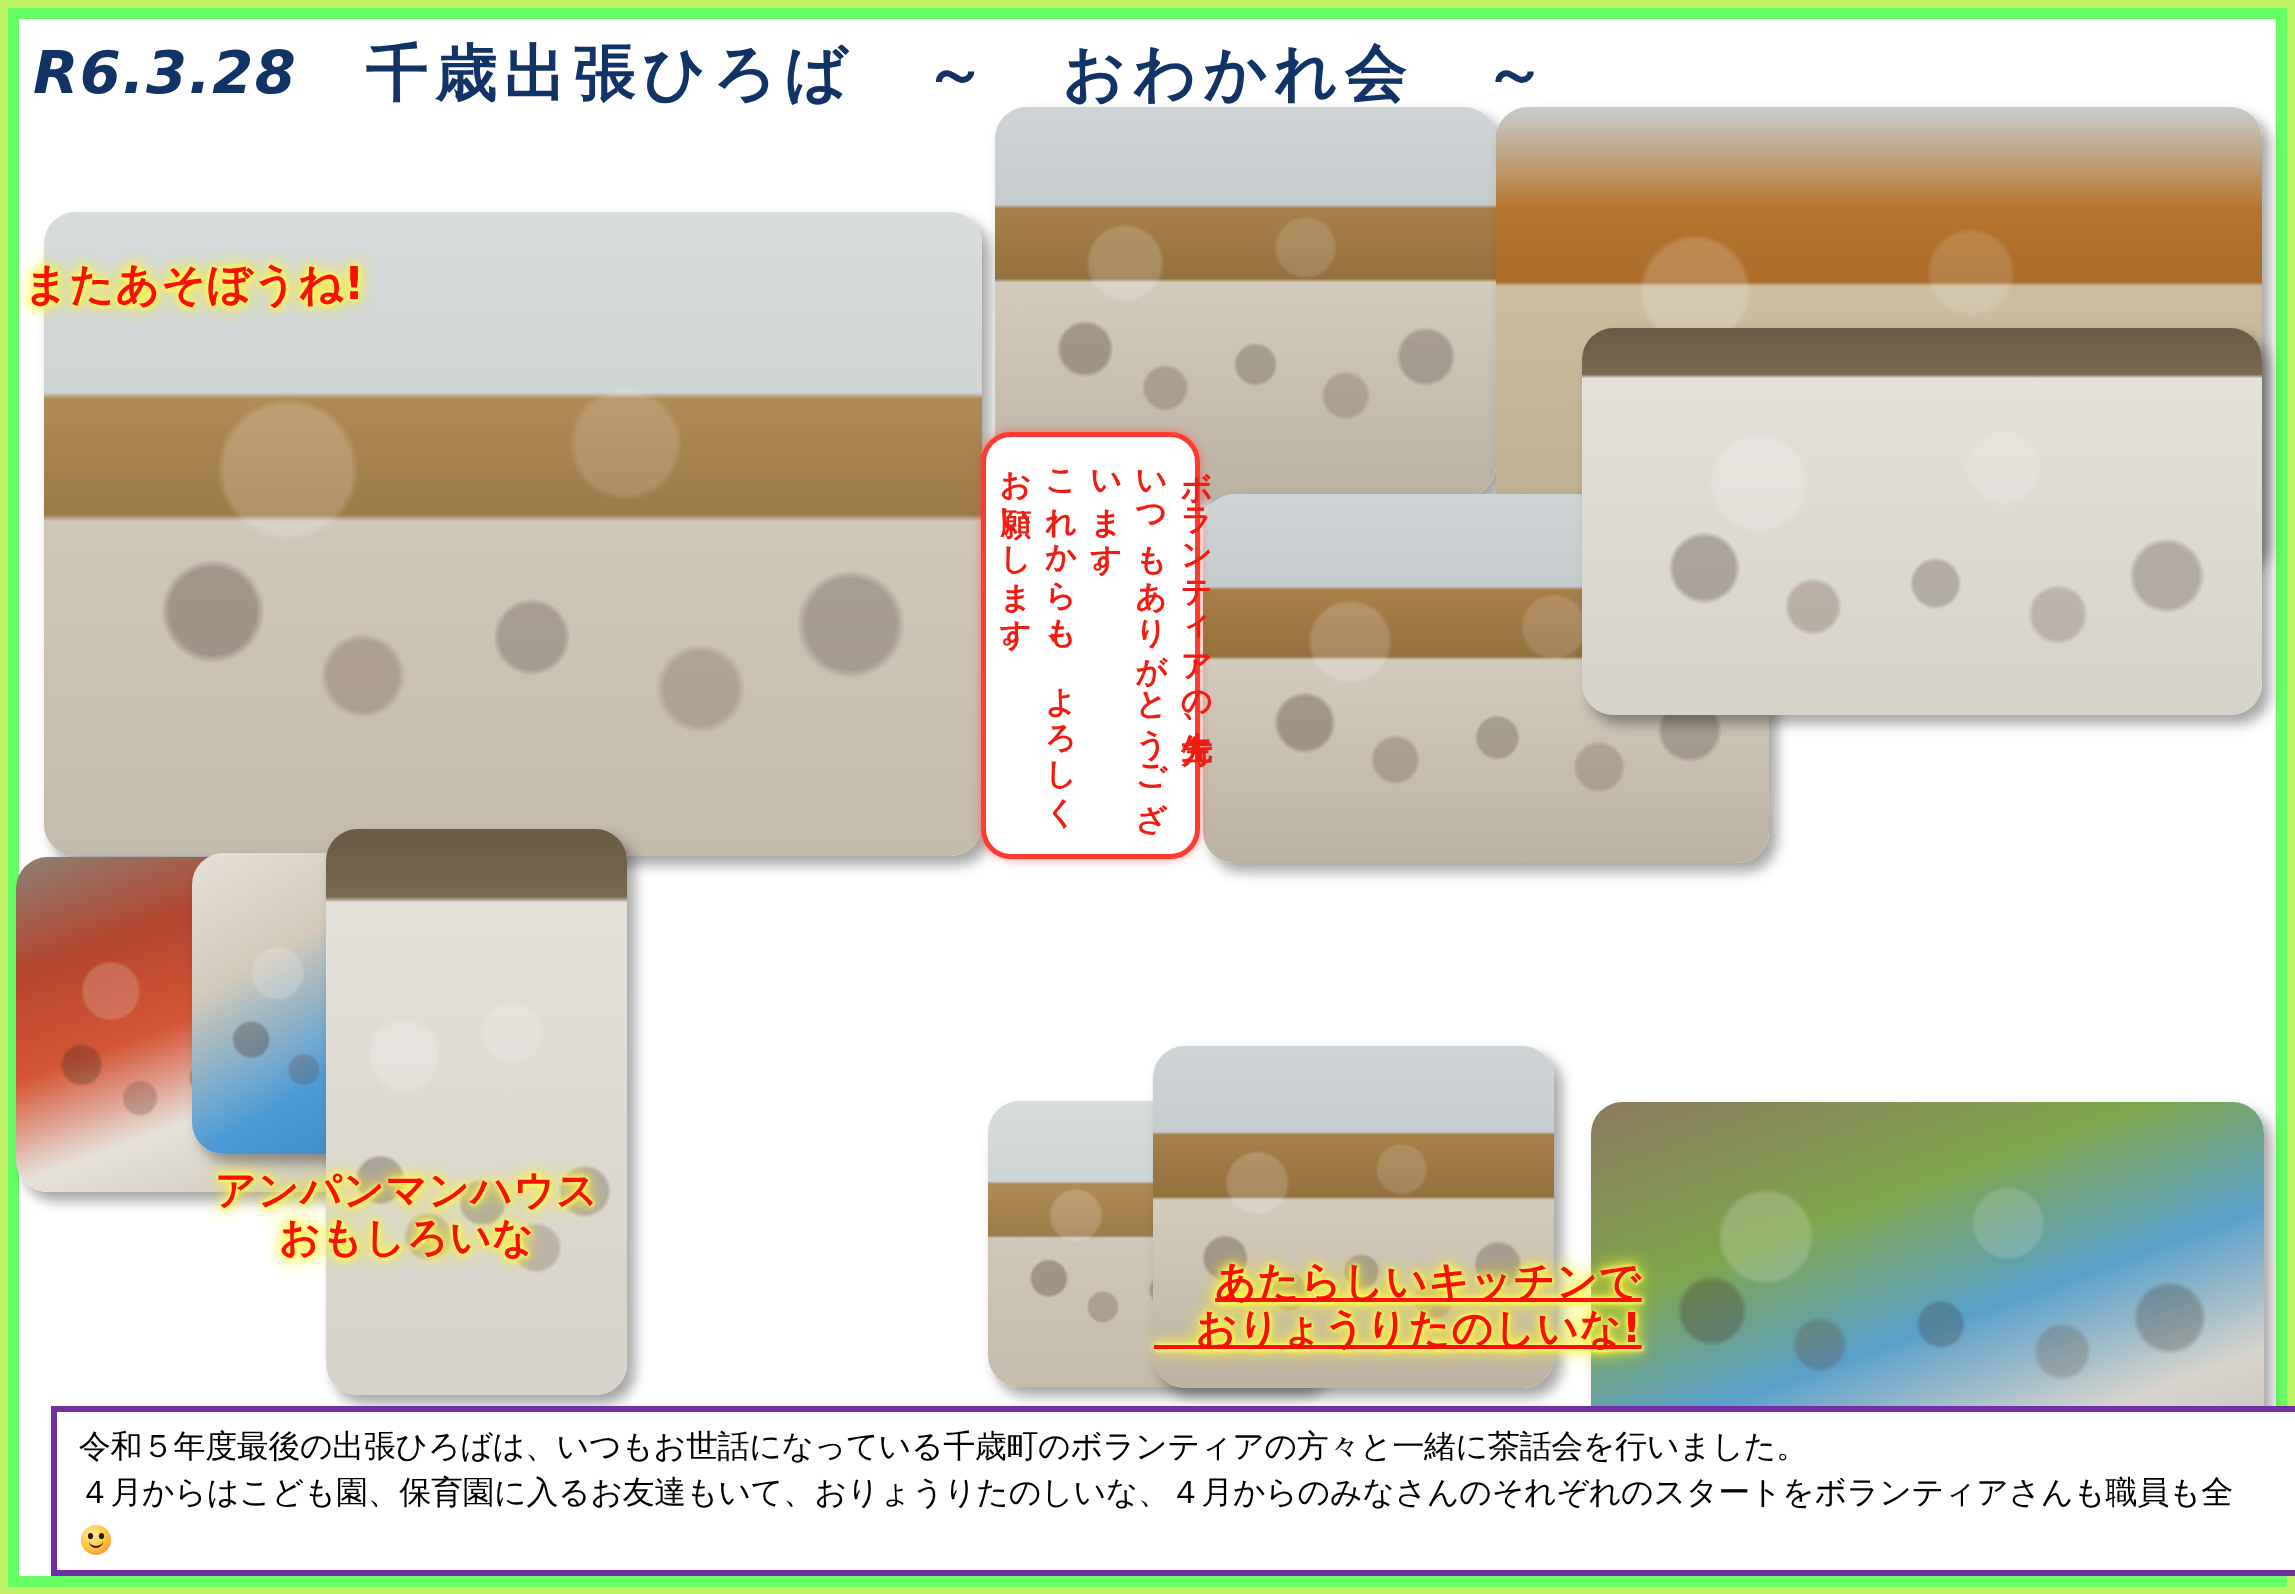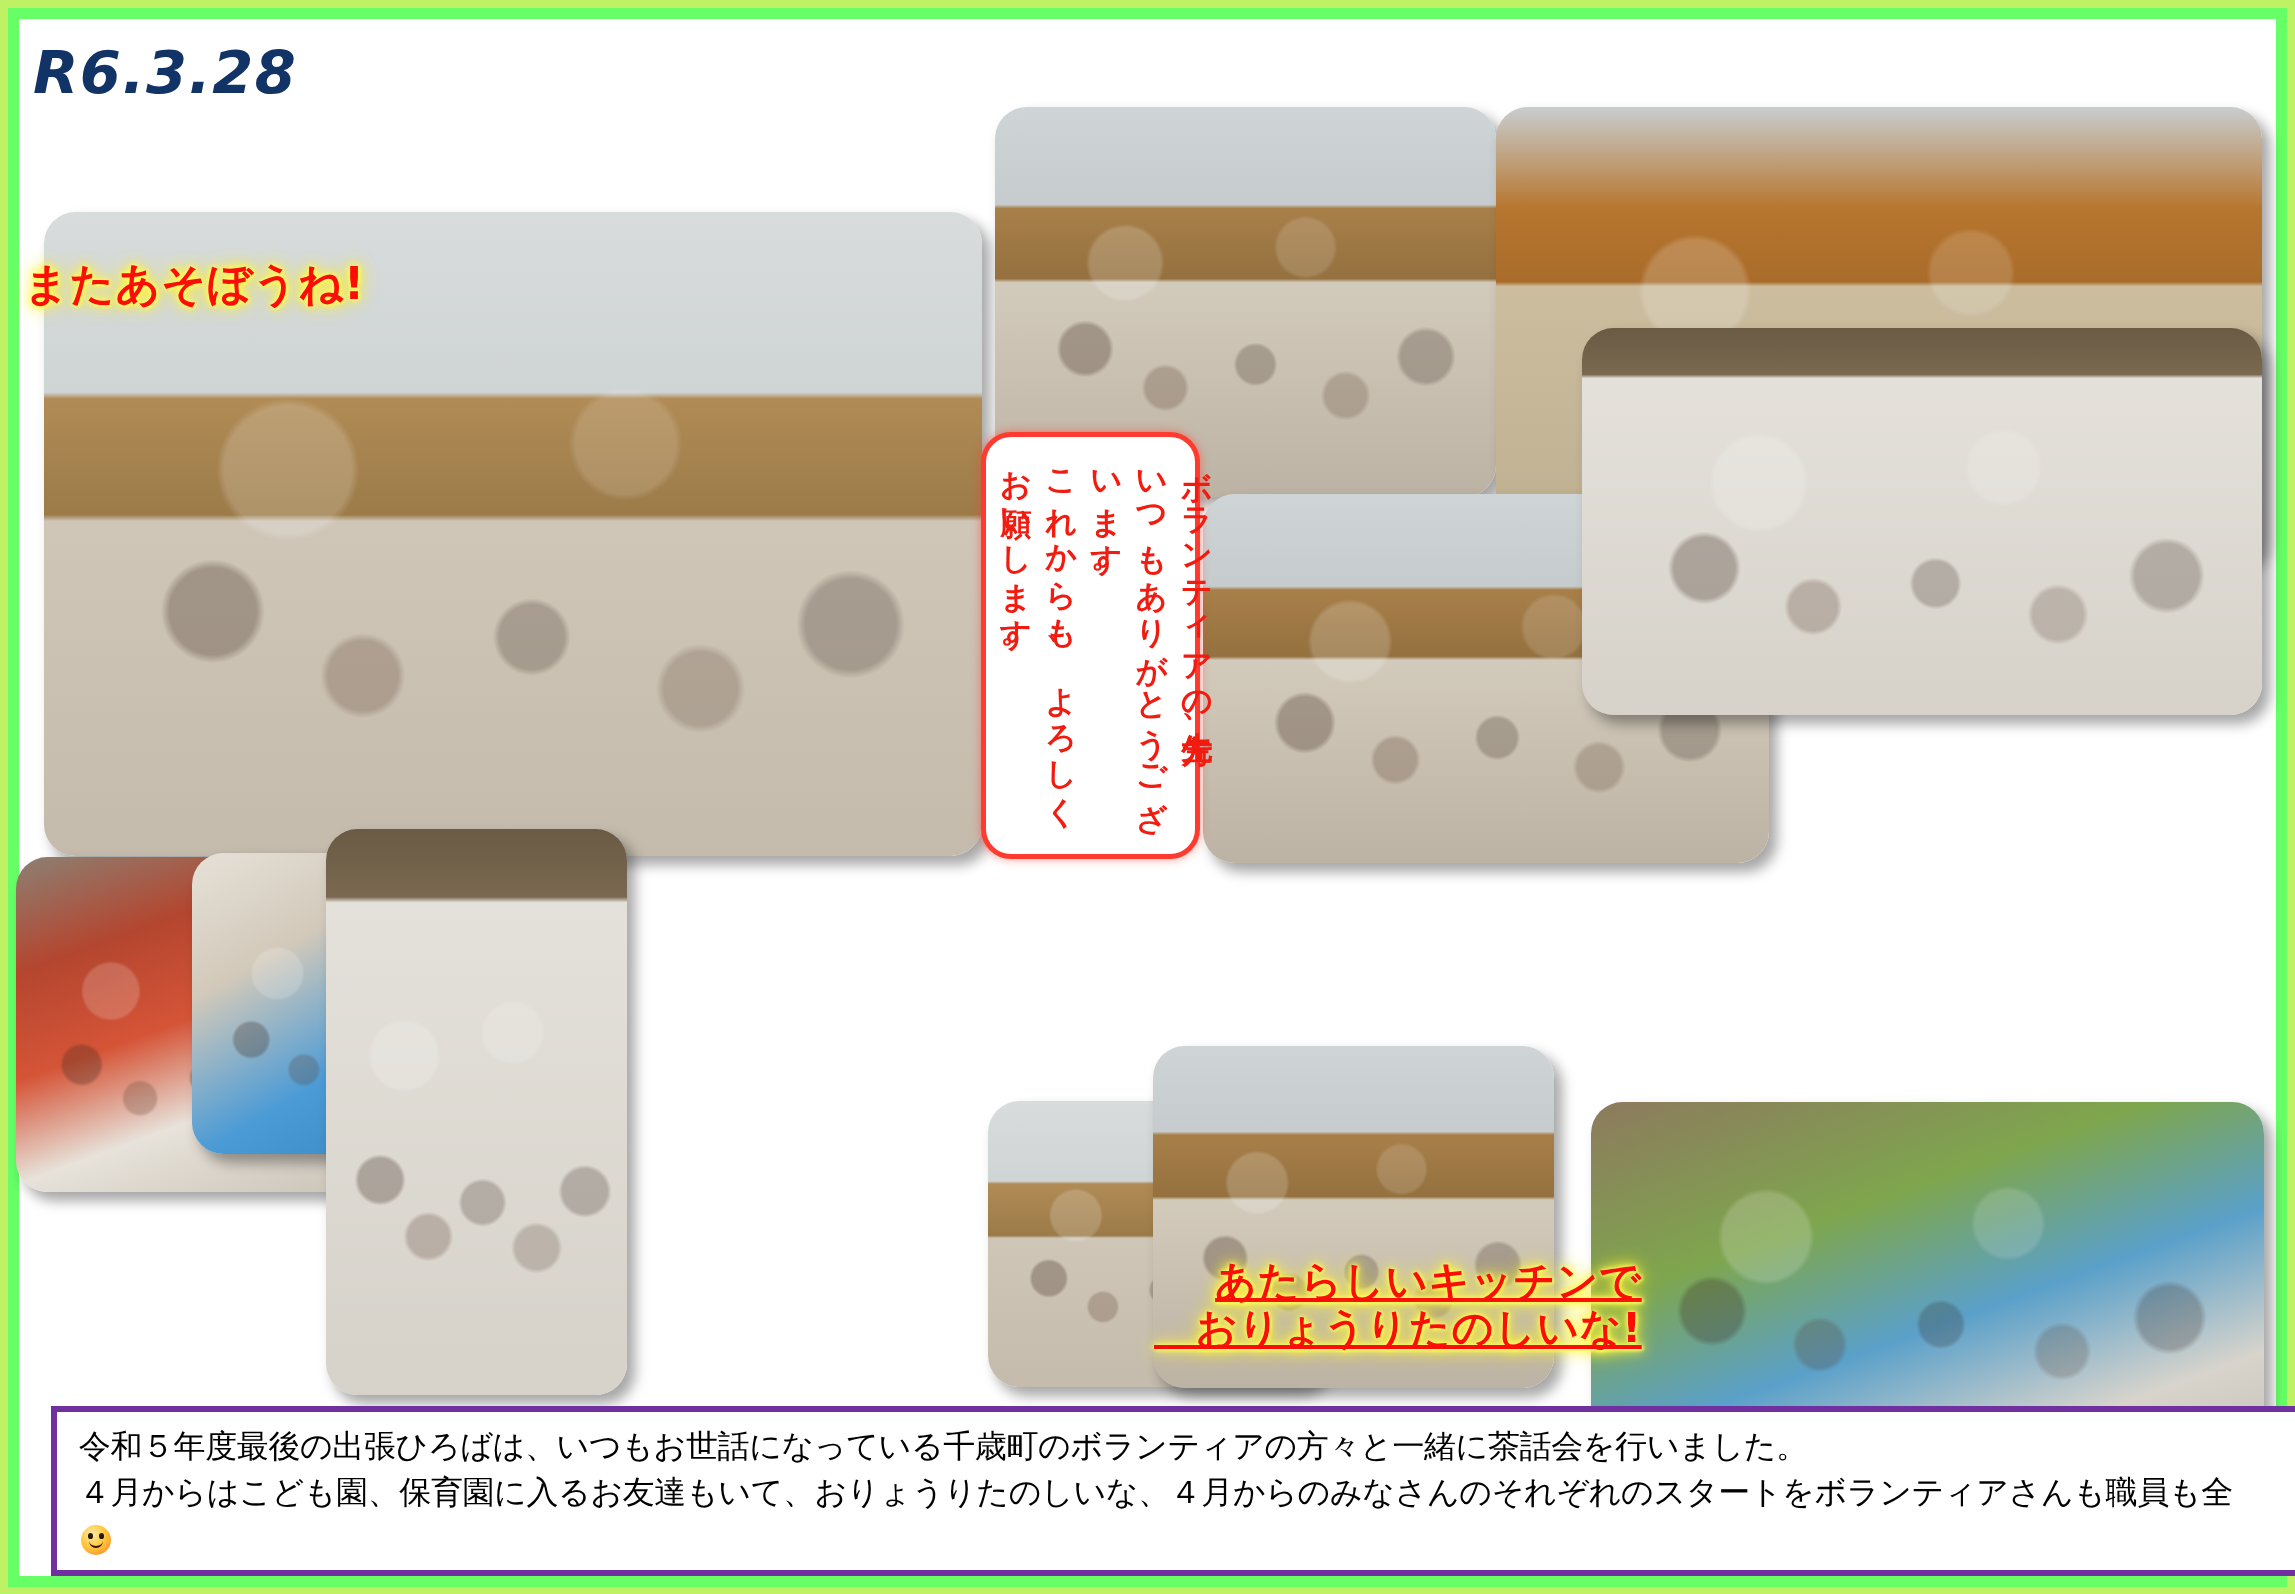--- a/index.html
+++ b/index.html
@@ -155,20 +155,21 @@
   }
 </style>
 </head>
 <body>
 
 <div id="page">
   <div id="green-frame" style="border-color: rgb(102, 255, 102);"></div>
 
   <div id="title-row">
     <span class="ttl" id="title-date" style="color: rgb(17, 51, 102);">R6.3.28</span>
+    <span class="ttl" id="title-main" style="color: rgb(17, 51, 102);">千歳出張ひろば　～　おわかれ会　～</span>
   </div>
 
   <div id="collage">
 
     <div class="photo ph-room" style="left:44px;top:105px;width:938px;height:644px;">
       <div class="inner"></div>
     </div>
 
     <div class="photo ph-room2" style="left:995px;top:0px;width:501px;height:390px;">
       <div class="inner"></div>
@@ -205,20 +206,22 @@
     <div class="photo ph-room2" style="left:1153px;top:939px;width:401px;height:342px;">
       <div class="inner"></div>
     </div>
 
     <div class="photo ph-green" style="left:1591px;top:995px;width:673px;height:337px;">
       <div class="inner"></div>
     </div>
 
     <span class="glow-cap" style="left: 24px; top: 152px; font-size: 44px; color: rgb(251, 13, 8);">またあそぼうね!</span>
 
+    <span class="glow-cap" style="left: 215px; top: 1060px; font-size: 41px; text-align: center; color: rgb(251, 13, 8);">アンパンマンハウス
+おもしろいな</span>
 
     <span class="glow-cap" style="left: 1154px; top: 1151px; font-size: 41px; text-align: right; color: rgb(251, 13, 8); text-decoration: underline;">あたらしいキッチンで
 　おりょうりたのしいな!</span>
   </div>
 
   <div id="callout" style="border-color: rgb(255, 59, 48);">
     <div id="callout-text" style="color: rgb(242, 27, 16);">ボランティアの先生方、
 いつもありがとうございます。
 これからも、よろしくお願いします。</div>
   </div>

